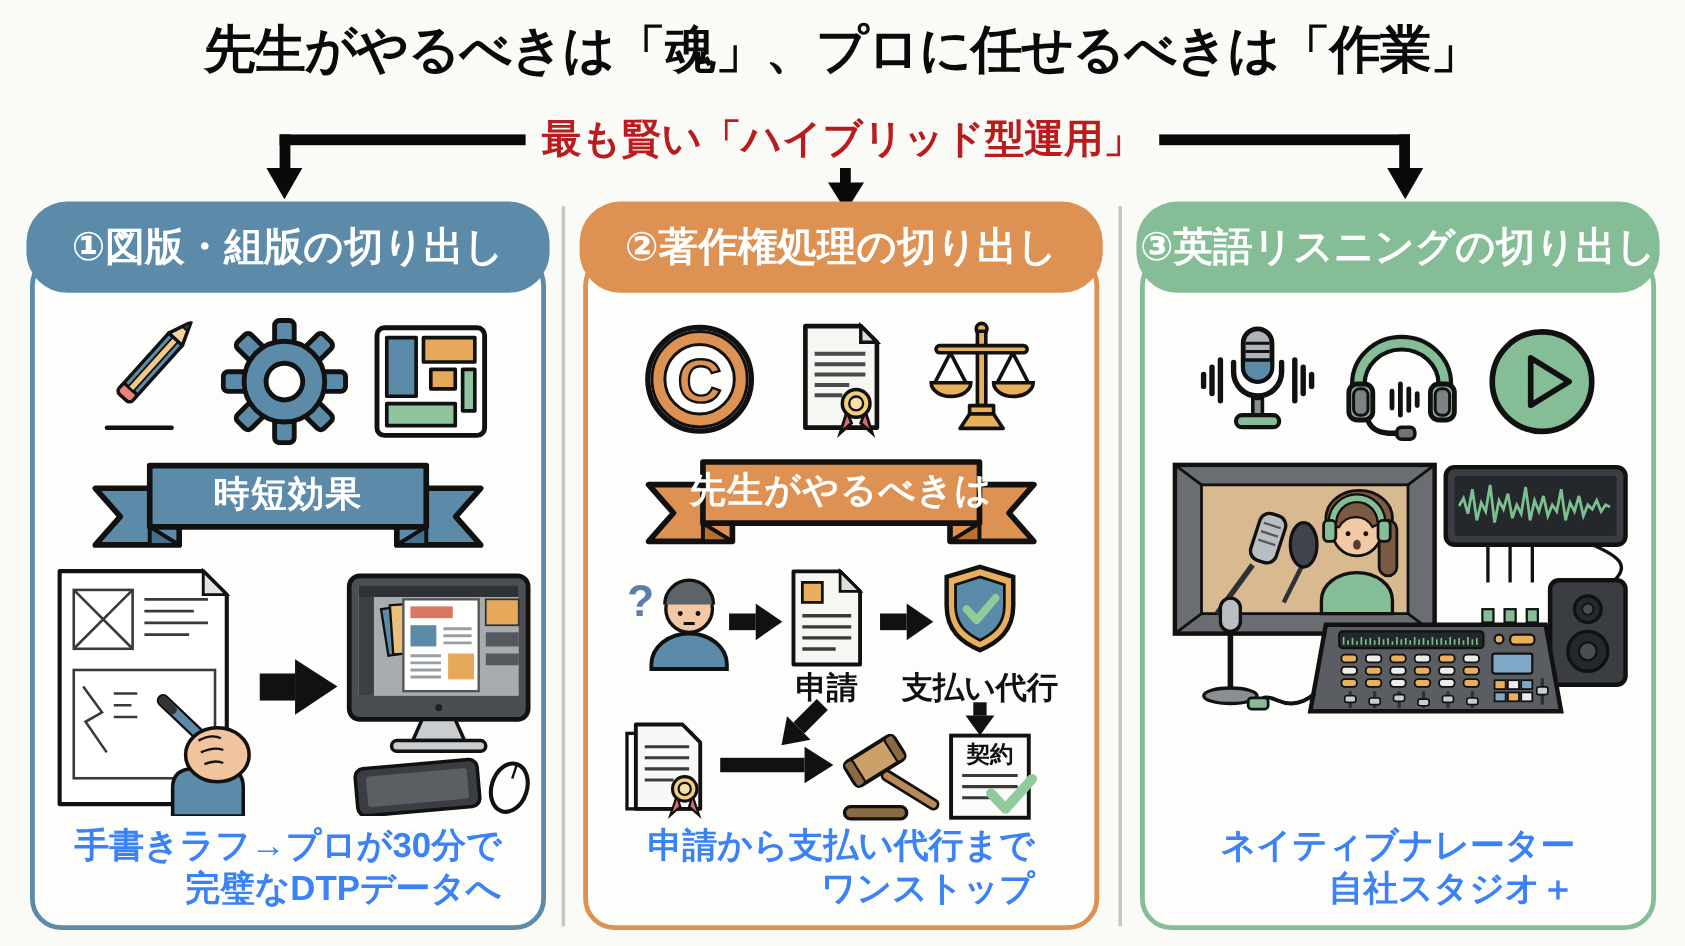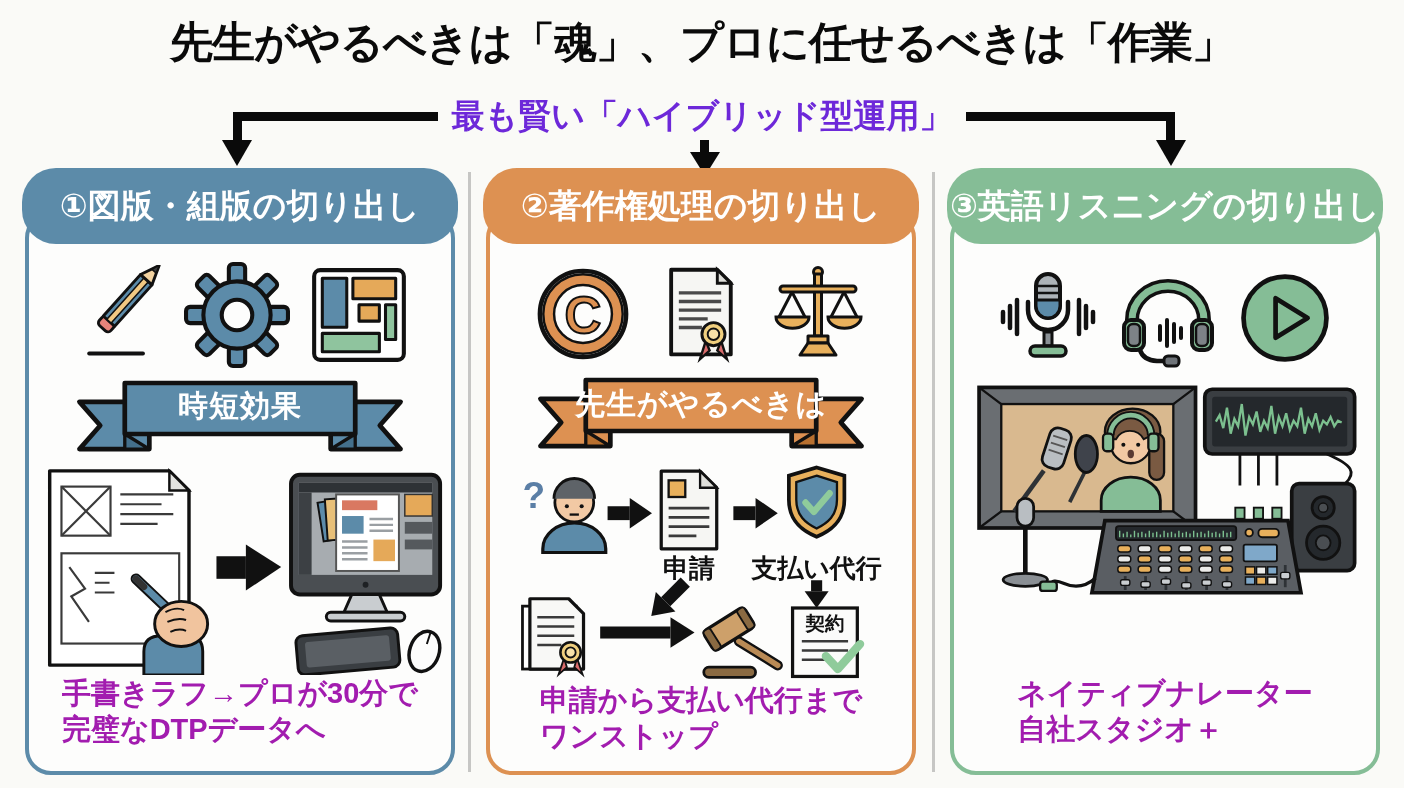--- a/index.html
+++ b/index.html
@@ -7,21 +7,21 @@
     width:1404px;height:788px;position:relative;overflow:hidden;
     background:#FAFAF7;color:#0D0D0D;
     font-family:"Liberation Sans","DejaVu Sans",sans-serif;
   }
   .page-title{
     position:absolute;top:18px;left:0;width:1404px;text-align:center;
     font-size:43px;font-weight:900;letter-spacing:-1px;line-height:1.15;color:#0A0A0A;
   }
   .page-subtitle{
     position:absolute;top:94px;left:0;width:1404px;text-align:center;
-    font-size:33px;font-weight:900;letter-spacing:0;color:#6d28d9;
+    font-size:33px;font-weight:900;letter-spacing:0;color:#b91c1c;
   }
   .connector{position:absolute;top:0;left:0;pointer-events:none;}
   
   .card{position:absolute;top:168px;width:436px;height:607px;}
   .card.c1{left:22px; --accent:#5C8BA9; --accent-dark:#44708C;}
   .card.c2{left:483px;--accent:#DD9152; --accent-dark:#B8702F;}
   .card.c3{left:947px;--accent:#85BD96; --accent-dark:#629A75;}
   .card-body{
     position:absolute;top:44px;left:3px;right:3px;bottom:0;
     background:#FDFDFC;border:4px solid var(--accent);border-radius:26px;
@@ -41,22 +41,22 @@
   .ribbon .band{fill:var(--accent);}
   .ribbon .tail{fill:var(--accent);}
   .ribbon .fold{fill:var(--accent-dark);}
   .ribbon-text{
     position:absolute;left:0;right:0;top:3px;height:54px;
     display:flex;align-items:center;justify-content:center;
     color:#fff;font-size:30px;font-weight:800;letter-spacing:1px;
   }
   .illustration{margin-top:6px;flex:none;}
   .caption{
-    margin-top:auto;margin-bottom:24px;text-align:left;
-    font-size:29px;font-weight:800;line-height:1.25;color:#a21caf;
+    margin-top:auto;margin-bottom:12px;text-align:right;
+    font-size:29px;font-weight:800;line-height:1.25;color:#3b82f6;
   }
   .divider{position:absolute;top:172px;height:600px;width:3px;background:#C6C6C4;}
   .divider.d1{left:468px;}
   .divider.d2{left:932px;}
   svg text{font-family:"Liberation Sans","DejaVu Sans",sans-serif;}
 </style>
 </head>
 <body>
 
 <div class="page-title">先生がやるべきは「魂」、プロに任せるべきは「作業」</div>

